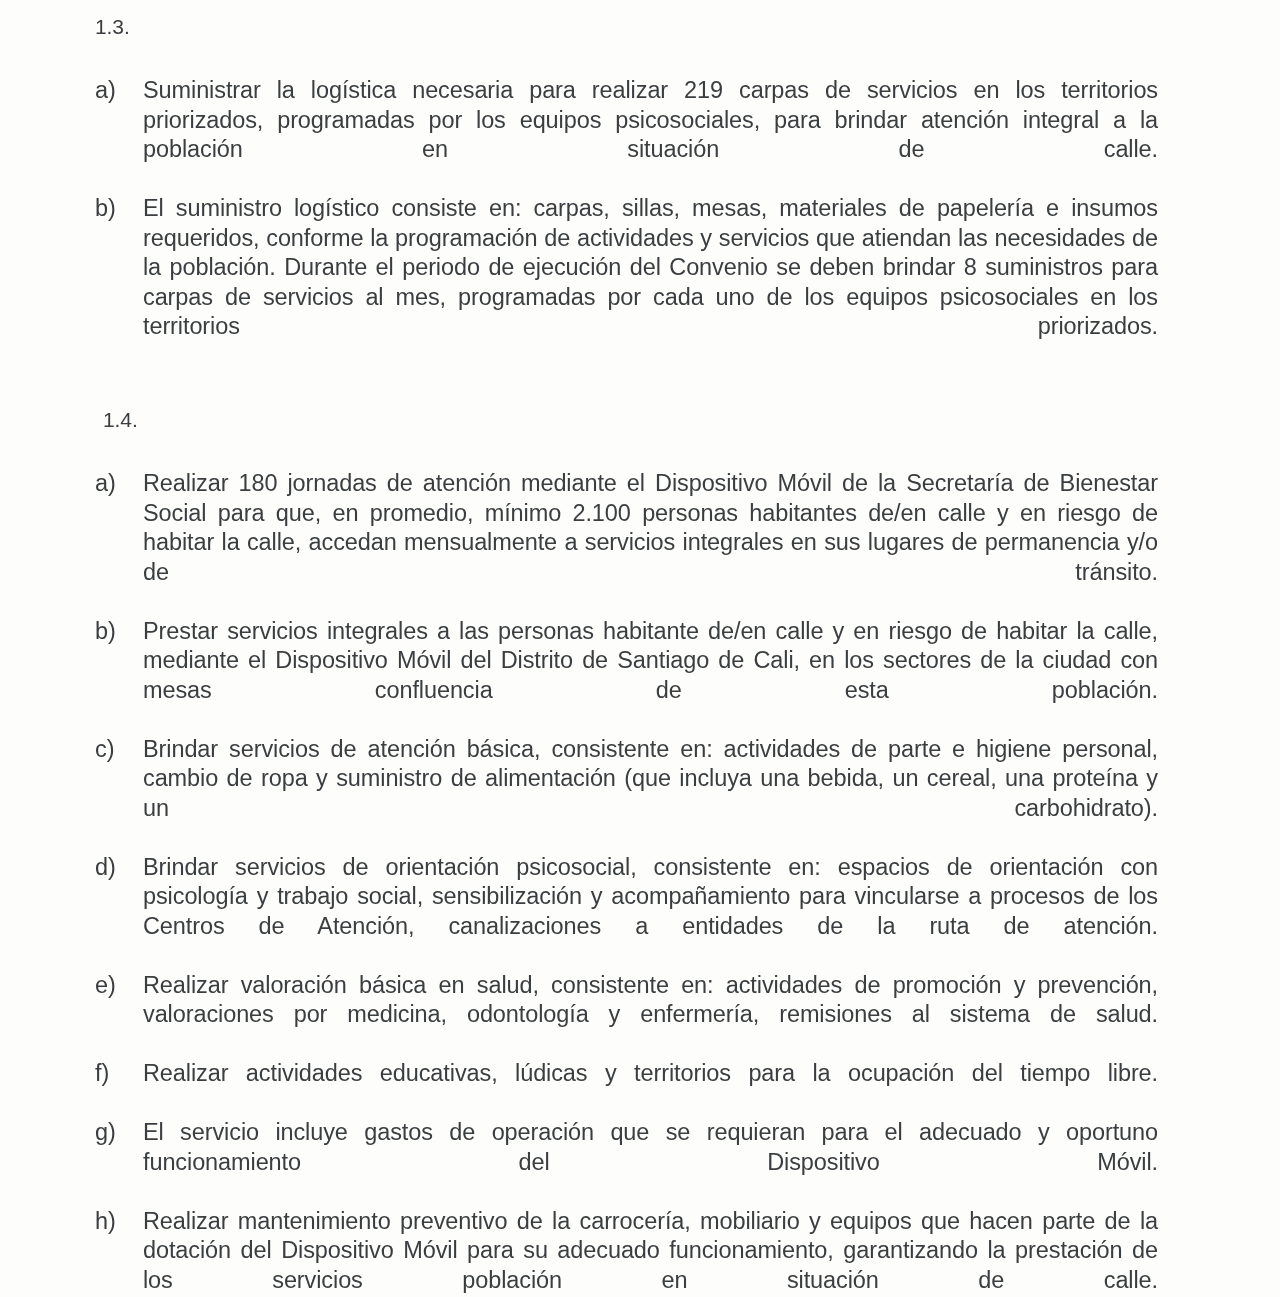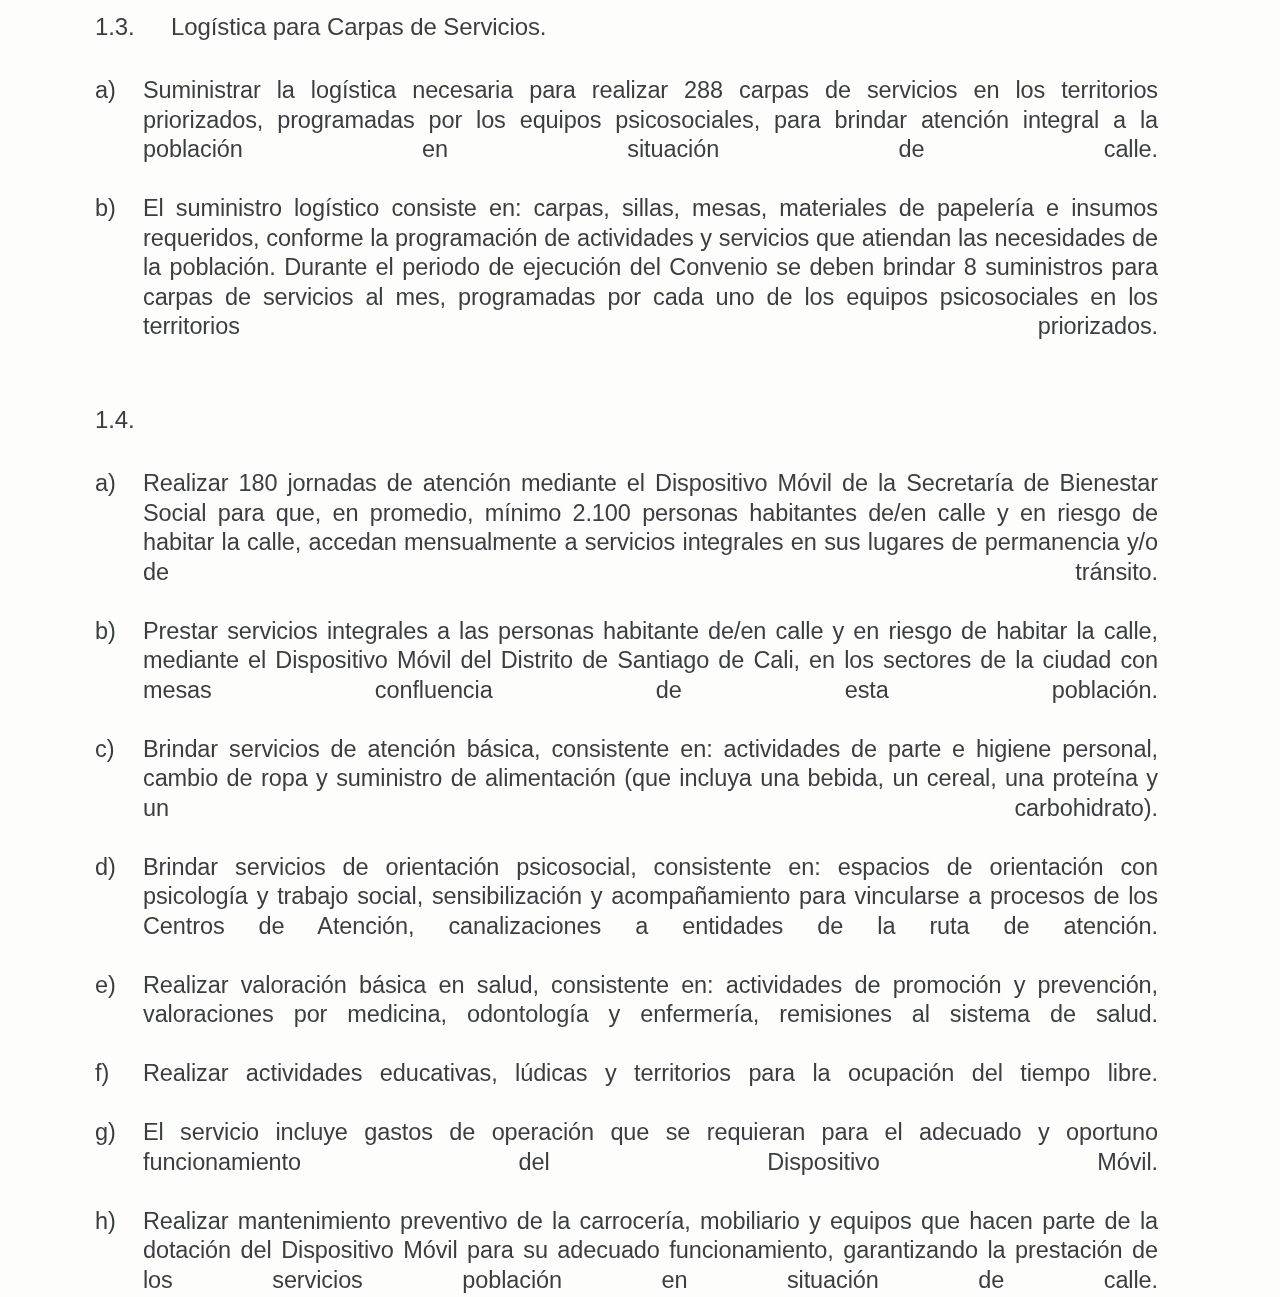--- a/index.html
+++ b/index.html
@@ -28,39 +28,39 @@
   .doc-body {
     position: absolute;
     left: 95px;
     top: 12px;
     width: 1063px;
   }
 
   .heading {
     display: flex;
     align-items: flex-end;
-    font-size: 24px;
+    font-size: 21px;
     line-height: 30px;
     letter-spacing: -0.1px;
     color: #3b3e40;
     white-space: nowrap;
-    gap: 28px;
   }
   .heading .num {
     display: inline-block;
     flex: 0 0 auto;
     min-width: 48px;
   }
   .heading .txt {
     display: inline-block;
   }
 
   
   .heading.tight .num {
     min-width: 47px;
+    margin-left: 8px;
   }
 
   .item {
     display: flex;
     align-items: flex-start;
     font-size: 23.5px;
     line-height: 29.5px;
     letter-spacing: -0.1px;
   }
   .item .marker {
@@ -84,28 +84,27 @@
   .gap-lg { height: 34px; }
 </style>
 </head>
 <body>
 
 <div class="page">
   <div class="doc-body">
 
     <div class="heading">
       <span class="num">1.3.</span>
-      <span class="txt">Logística para Carpas de Servicios.</span>
     </div>
 
     <div class="gap-lg"></div>
 
     <div class="item">
       <span class="marker">a)</span>
-      <span class="body">Suministrar la logística necesaria para realizar 288 carpas de servicios en los territorios priorizados, programadas por los equipos psicosociales, para brindar atención integral a la población en situación de calle.</span>
+      <span class="body">Suministrar la logística necesaria para realizar 219 carpas de servicios en los territorios priorizados, programadas por los equipos psicosociales, para brindar atención integral a la población en situación de calle.</span>
     </div>
 
     <div class="item">
       <span class="marker">b)</span>
       <span class="body">El suministro logístico consiste en: carpas, sillas, mesas, materiales de papelería e insumos requeridos, conforme la programación de actividades y servicios que atiendan las necesidades de la población. Durante el periodo de ejecución del Convenio se deben brindar 8 suministros para carpas de servicios al mes, programadas por cada uno de los equipos psicosociales en los territorios priorizados.</span>
     </div>
 
     <div class="gap-lg"></div>
 
     <div class="heading tight">

